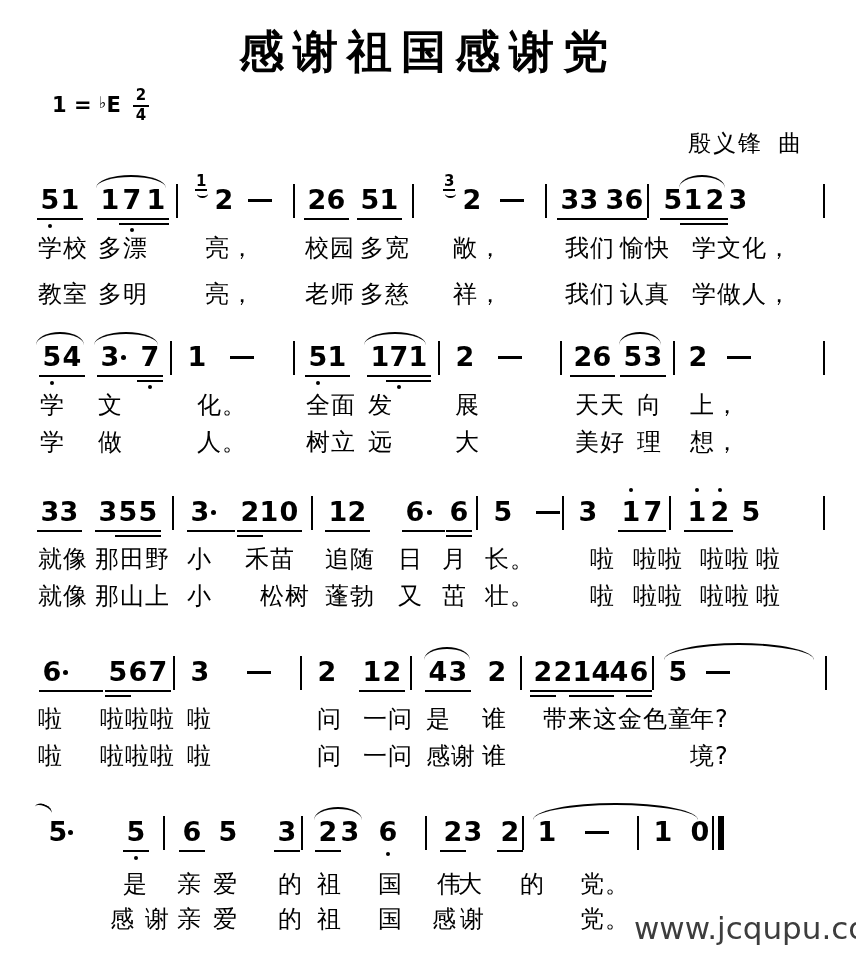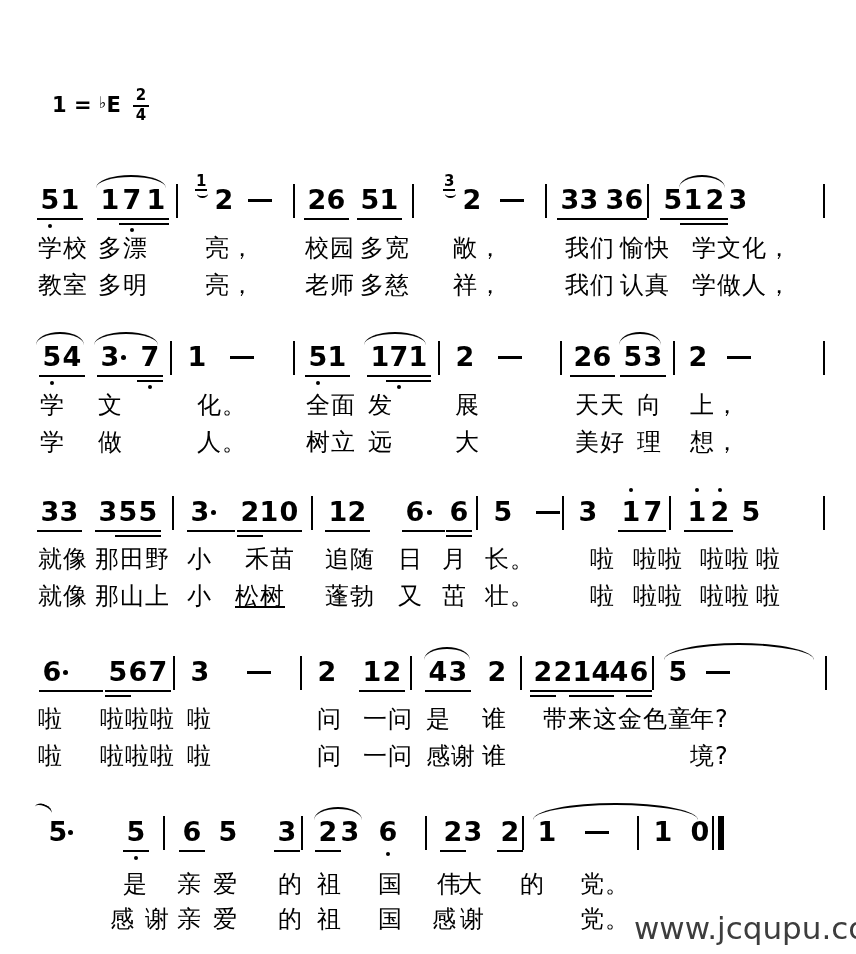--- a/index.html
+++ b/index.html
@@ -39,24 +39,26 @@
   .grace .ghook{position:absolute;left:1px;bottom:-9px;width:11px;height:6px;
         border-bottom:2px solid #000;border-radius:0 0 100% 100%;}
   .tiein{position:absolute;top:-13px;width:18px;height:10px;border-top:2px solid #000;
          border-radius:100% 100% 0 0 / 100% 100% 0 0;transform:rotate(22deg);}
   .watermark{position:absolute;left:634px;top:910px;font-size:31px;color:#3d3d3d;letter-spacing:0;}
 </style>
 </head>
 <body>
 
 <div class="sheet">
+  <div class="title">感谢祖国感谢党</div>
 
   <div class="keysig"><span>1 = </span><span class="flat">♭</span><span>E</span><span class="frac"><span class="top">2</span><span class="bot">4</span></span></div>
 
 
+  <div class="composer">殷义锋 曲</div>
 
   <div id="score">
       <div class="notes-row" style="top: 185px;">
         <span class="arc" style="width: 70px; height: 11px; top: -10px; left: 96px;"></span>
         <span class="arc" style="width: 46px; height: 11px; top: -10px; left: 679px;"></span>
         <span class="note" style="left: 40px;">5<i class="ul" style="bottom: -5px;"></i><i class="odot" style="bottom: -13px;"></i></span>
         <span class="note" style="left: 60px;">1<i class="ul" style="bottom: -5px;"></i></span>
         <span class="note" style="left: 100px;">1<i class="ul" style="bottom: -5px;"></i></span>
         <span class="note" style="left: 122px;">7<i class="ul" style="bottom: -5px;"></i><i class="ul" style="bottom: -10px;"></i><i class="odot" style="bottom: -17px;"></i></span>
         <span class="note" style="left: 146px;">1<i class="ul" style="bottom: -5px;"></i><i class="ul" style="bottom: -10px;"></i></span>
@@ -90,21 +92,21 @@
         <span class="syl" style="left: 98px;">多漂</span>
         <span class="syl" style="left: 205px;">亮，</span>
         <span class="syl" style="left: 305px;">校园</span>
         <span class="syl" style="left: 360px;">多宽</span>
         <span class="syl" style="left: 453px;">敞，</span>
         <span class="syl" style="left: 565px;">我们</span>
         <span class="syl" style="left: 620px;">愉快</span>
         <span class="syl" style="left: 692px;">学文</span>
         <span class="syl" style="left: 742px;">化，</span>
       </div>
-      <div class="lyric-row" style="top: 269px;">
+      <div class="lyric-row" style="top: 278px;">
         <span class="syl" style="left: 38px;">教室</span>
         <span class="syl" style="left: 98px;">多明</span>
         <span class="syl" style="left: 205px;">亮，</span>
         <span class="syl" style="left: 305px;">老师</span>
         <span class="syl" style="left: 360px;">多慈</span>
         <span class="syl" style="left: 453px;">祥，</span>
         <span class="syl" style="left: 565px;">我们</span>
         <span class="syl" style="left: 620px;">认真</span>
         <span class="syl" style="left: 692px;">学做</span>
         <span class="syl" style="left: 742px;">人，</span>
@@ -214,21 +216,21 @@
         <span class="syl" style="left: 485px;">长。</span>
         <span class="syl" style="left: 590px;">啦</span>
         <span class="syl" style="left: 633px;">啦啦</span>
         <span class="syl" style="left: 700px;">啦啦</span>
         <span class="syl" style="left: 756px;">啦</span>
       </div>
       <div class="lyric-row" style="top: 580px;">
         <span class="syl" style="left: 38px;">就像</span>
         <span class="syl" style="left: 95px;">那山上</span>
         <span class="syl" style="left: 187px;">小</span>
-        <span class="syl" style="left: 235px; text-decoration: underline;">松树</span>
+        <span class="syl" style="left: 260px;">松树</span>
         <span class="syl" style="left: 325px; text-align: center;">蓬勃</span>
         <span class="syl" style="left: 398px;">又</span>
         <span class="syl" style="left: 442px;">茁</span>
         <span class="syl" style="left: 485px;">壮。</span>
         <span class="syl" style="left: 590px;">啦</span>
         <span class="syl" style="left: 633px;">啦啦</span>
         <span class="syl" style="left: 700px;">啦啦</span>
         <span class="syl" style="left: 756px;">啦</span>
       </div>
       <div class="notes-row" style="top: 657px;">

